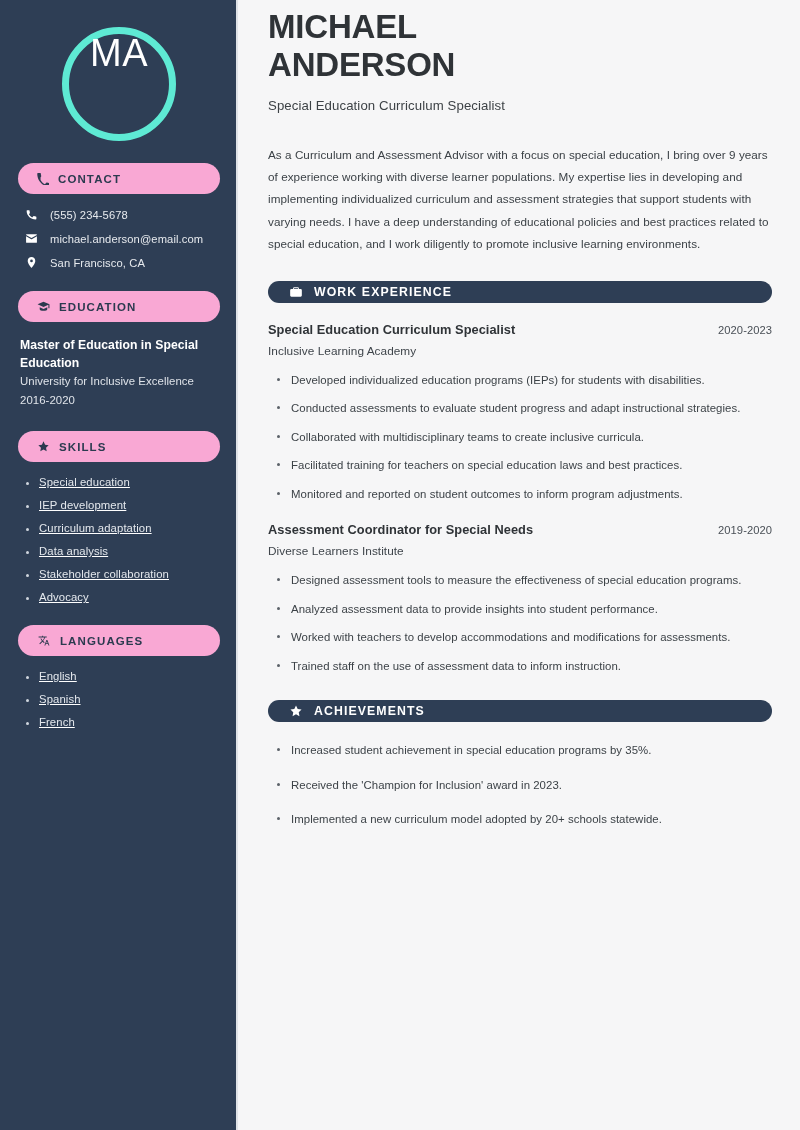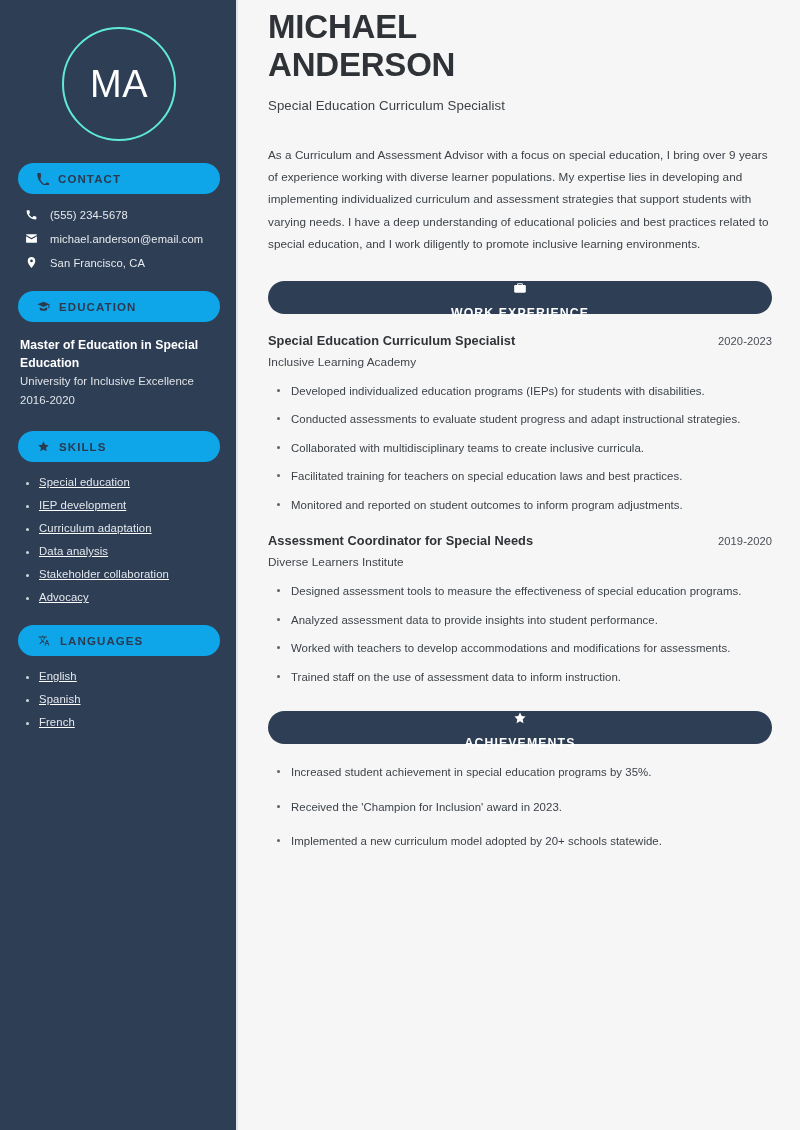--- a/index.html
+++ b/index.html
@@ -40,37 +40,37 @@
 
   .avatar-wrap {
     display: flex;
     justify-content: center;
     padding-top: 27px;
   }
   .avatar {
     width: 114px;
     height: 114px;
     border-radius: 50%;
-    border: 2px solid #5eead4;
-    display: flex;
-    align-items: center;
+    border: 7px solid #5eead4;
+    display: flex;
+    align-items: flex-start;
     justify-content: center;
   }
   .avatar-initials {
     font-size: 38px;
     font-weight: 400;
     letter-spacing: 0.5px;
     color: #ffffff;
     line-height: 1;
   }
 
   
   .pill {
     margin-top: 22px;
-    background: #0ea5e9;
+    background: #f9a8d4;
     color: #2b3a4f;
     border-radius: 999px;
     height: 31px;
     display: flex;
     align-items: center;
     gap: 9px;
     padding: 0 19px;
     font-size: 11.5px;
     font-weight: bold;
     letter-spacing: 1.1px;
@@ -161,29 +161,28 @@
     color: #3c4247;
     letter-spacing: 0.05px;
   }
 
   
   .bar {
     margin-top: 25px;
     background: #2e3e55;
     color: #ffffff;
     border-radius: 999px;
-    height: 33px;
+    height: 22px;
     display: flex;
     align-items: center;
     gap: 11px;
     padding: 0 21px;
     font-size: 12.3px;
     font-weight: bold;
     letter-spacing: 1.1px;
-    flex-direction: column;
   }
   .bar .ico { display: flex; align-items: center; }
 
   .job { margin-top: 19px; }
   .job-head {
     display: flex;
     align-items: baseline;
     justify-content: space-between;
     gap: 14px;
   }

